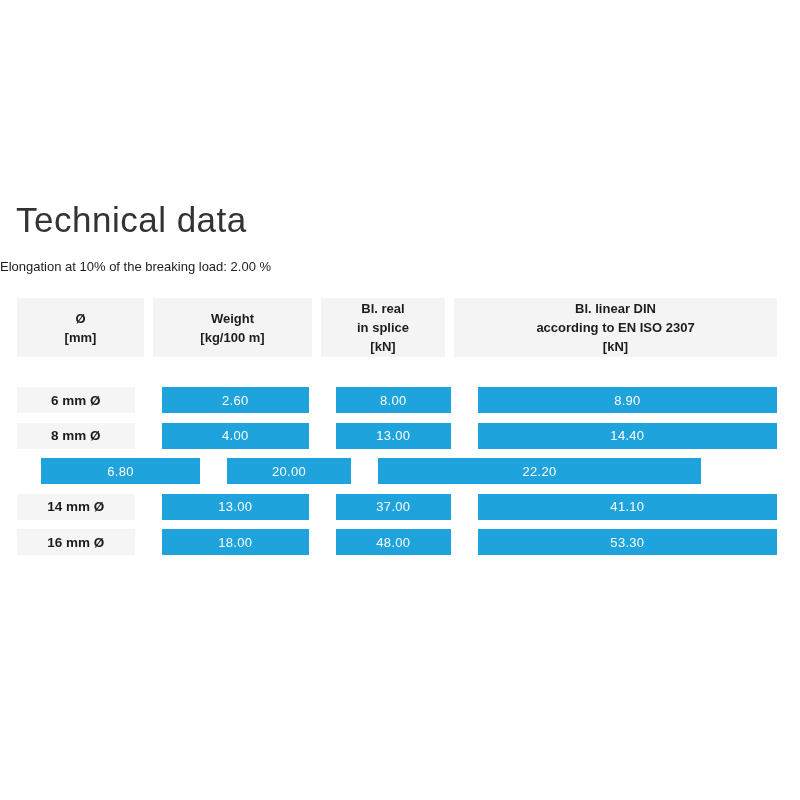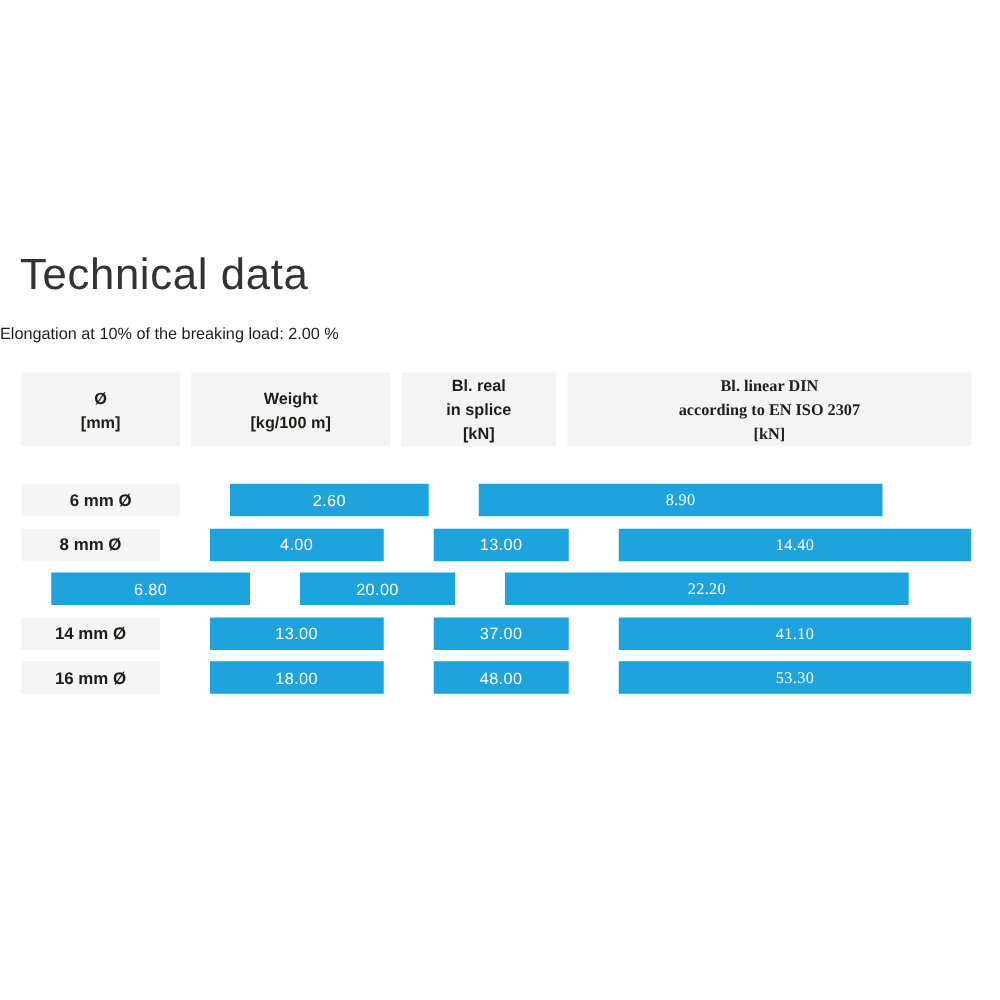--- a/index.html
+++ b/index.html
@@ -64,21 +64,21 @@
     color: var(--body-text, #1d1d1b);
   }
   .tbody {
     margin-top: 30px;
     display: flex;
     flex-direction: column;
     gap: 9.5px;
   }
   .row {
     display: flex;
-    gap: 16px;
+    gap: 3px;
     text-align: right;
   }
   .cell {
     height: 26px;
     display: flex;
     align-items: center;
     justify-content: center;
   }
   .cell.label {
     background: var(--label-bg, #f5f5f5);
@@ -90,21 +90,21 @@
     background: var(--accent-blue, #1ea3dc);
     font-size: 13px;
     font-weight: 500;
     letter-spacing: 0.3px;
     color: var(--value-text, #ffffff);
     margin-left: 24px;
   }
   .col1 { width: 127px; }
   .col2 { width: 159px; }
   .col3 { width: 124px; }
-  .col4 { width: 323px; font-family: Liberation Serif, serif; }
+  .col4 { width: 323px; }
 </style>
 </head>
 <body>
 
 <div class="page">
 
   <h1 class="title">Technical data</h1>
 
   <p class="subtitle">Elongation at 10% of the breaking load: 2.00 %</p>
 
@@ -121,20 +121,21 @@
       <div class="th col4">Bl. linear DIN
 according to EN ISO 2307
 [kN]</div>
     </div>
 
     <div class="tbody">
 
       <div class="row">
         <div class="cell label col1">6 mm Ø</div>
         <div class="cell value col2">2.60</div>
+        <div class="cell value col3">8.00</div>
         <div class="cell value col4">8.90</div>
       </div>
 
       <div class="row">
         <div class="cell label col1">8 mm Ø</div>
         <div class="cell value col2">4.00</div>
         <div class="cell value col3">13.00</div>
         <div class="cell value col4">14.40</div>
       </div>
 

